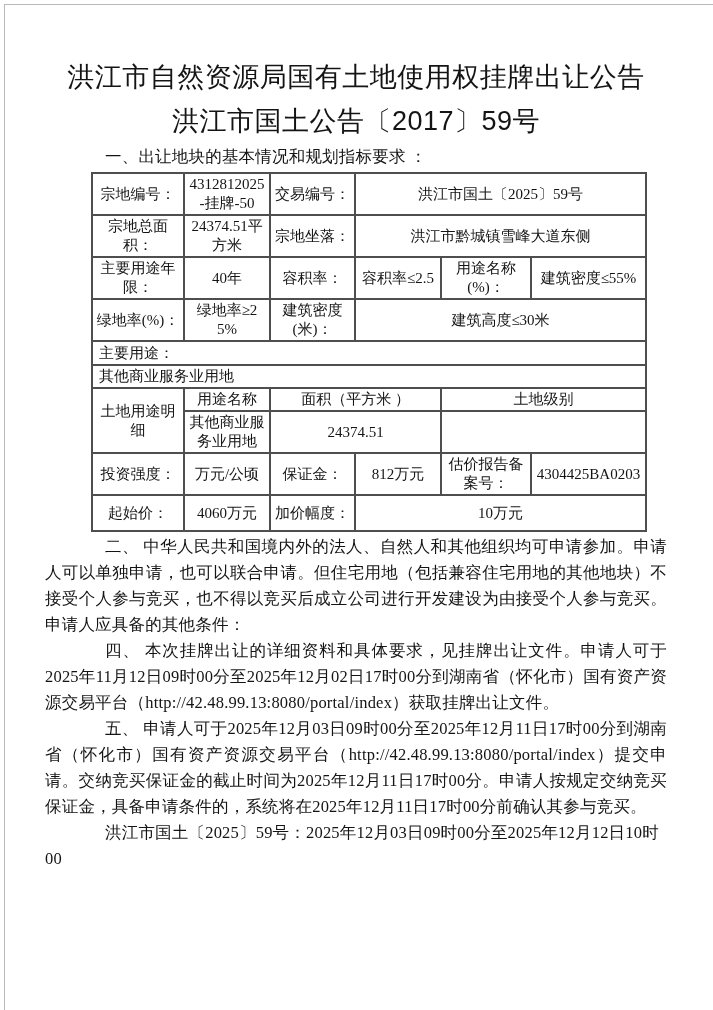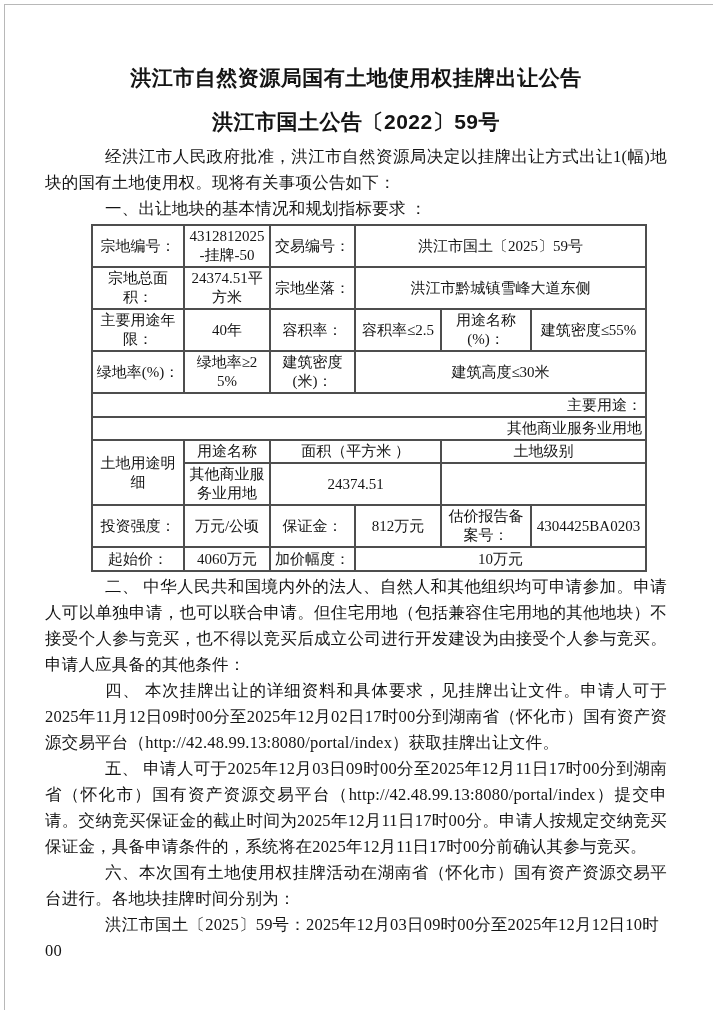--- a/index.html
+++ b/index.html
@@ -16,22 +16,22 @@
     left: 4px; top: 4px; right: 0; bottom: 0;
     border-top: 1px solid #b8b8b8;
     border-left: 1px solid #b8b8b8;
     pointer-events: none;
   }
   .content {
     padding: 64px 46px 0 45px;
   }
   .doc-title, .doc-number {
     font-family: "Liberation Sans", sans-serif;
-    font-weight: bold;
-    font-size: 21px;
+    font-weight: normal;
+    font-size: 27px;
     line-height: 27px;
     text-align: center;
     letter-spacing: 0.5px;
   }
   .doc-title { margin-bottom: 17px; }
   .doc-number { margin-bottom: 9px; }
   p.body-par {
     font-size: 16.5px;
     line-height: 26px;
     text-align: justify;
@@ -47,34 +47,33 @@
     font-size: 15px;
   }
   table.land-table td {
     border: 2px solid #4e4e4e;
     text-align: center;
     vertical-align: middle;
     padding: 1px 3px;
     line-height: 19px;
     word-break: break-all;
   }
-  table.land-table td.left { text-align: right; padding-left: 6px; }
+  table.land-table td.left { text-align: left; padding-left: 6px; }
   .num { letter-spacing: 0; margin-left: 25px; }
 </style>
 </head>
 <body>
 
 <div class="page-edge"></div>
 
 <div class="content">
 
   <div class="doc-title">洪江市自然资源局国有土地使用权挂牌出让公告</div>
-  <div class="doc-number">洪江市国土公告〔2022〕59号</div>
+  <div class="doc-number">洪江市国土公告〔2017〕59号</div>
 
-  <p class="body-par">经洪江市人民政府批准，洪江市自然资源局决定以挂牌出让方式出让1(幅)地块的国有土地使用权。现将有关事项公告如下：</p>
   <p class="body-par">一、出让地块的基本情况和规划指标要求 ：</p>
 
   <table class="land-table">
     <colgroup>
       <col style="width:92px">
         <col style="width:86px">
         <col style="width:85px">
       <col style="width:86px">
         <col style="width:90px">
         <col style="width:115px">
@@ -124,28 +123,27 @@
       <td colspan="2"></td>
     </tr>
     <tr style="height:38px">
       <td>投资强度：</td>
       <td>万元/公顷</td>
       <td>保证金：</td>
       <td>812万元</td>
       <td>估价报告备案号：</td>
       <td class="num">4304425BA0203</td>
     </tr>
-    <tr style="height:24px">
+    <tr style="height:36px">
       <td>起始价：</td>
       <td>4060万元</td>
       <td>加价幅度：</td>
       <td colspan="3">10万元</td>
     </tr>
   </tbody>
     </table>
 
   <p class="body-par">二、 中华人民共和国境内外的法人、自然人和其他组织均可申请参加。申请人可以单独申请，也可以联合申请。但住宅用地（包括兼容住宅用地的其他地块）不接受个人参与竞买，也不得以竞买后成立公司进行开发建设为由接受个人参与竞买。申请人应具备的其他条件：</p>
   <p class="body-par">四、 本次挂牌出让的详细资料和具体要求，见挂牌出让文件。申请人可于2025年11月12日09时00分至2025年12月02日17时00分到湖南省（怀化市）国有资产资源交易平台（http://42.48.99.13:8080/portal/index）获取挂牌出让文件。</p>
   <p class="body-par">五、 申请人可于2025年12月03日09时00分至2025年12月11日17时00分到湖南省（怀化市）国有资产资源交易平台（http://42.48.99.13:8080/portal/index）提交申请。交纳竞买保证金的截止时间为2025年12月11日17时00分。申请人按规定交纳竞买保证金，具备申请条件的，系统将在2025年12月11日17时00分前确认其参与竞买。</p>
-  <p class="body-par">六、本次国有土地使用权挂牌活动在湖南省（怀化市）国有资产资源交易平台进行。各地块挂牌时间分别为：</p>
   <p class="body-par last-line">洪江市国土〔2025〕59号：2025年12月03日09时00分至2025年12月12日10时00</p>
 
 </div>
 
 </body></html>

